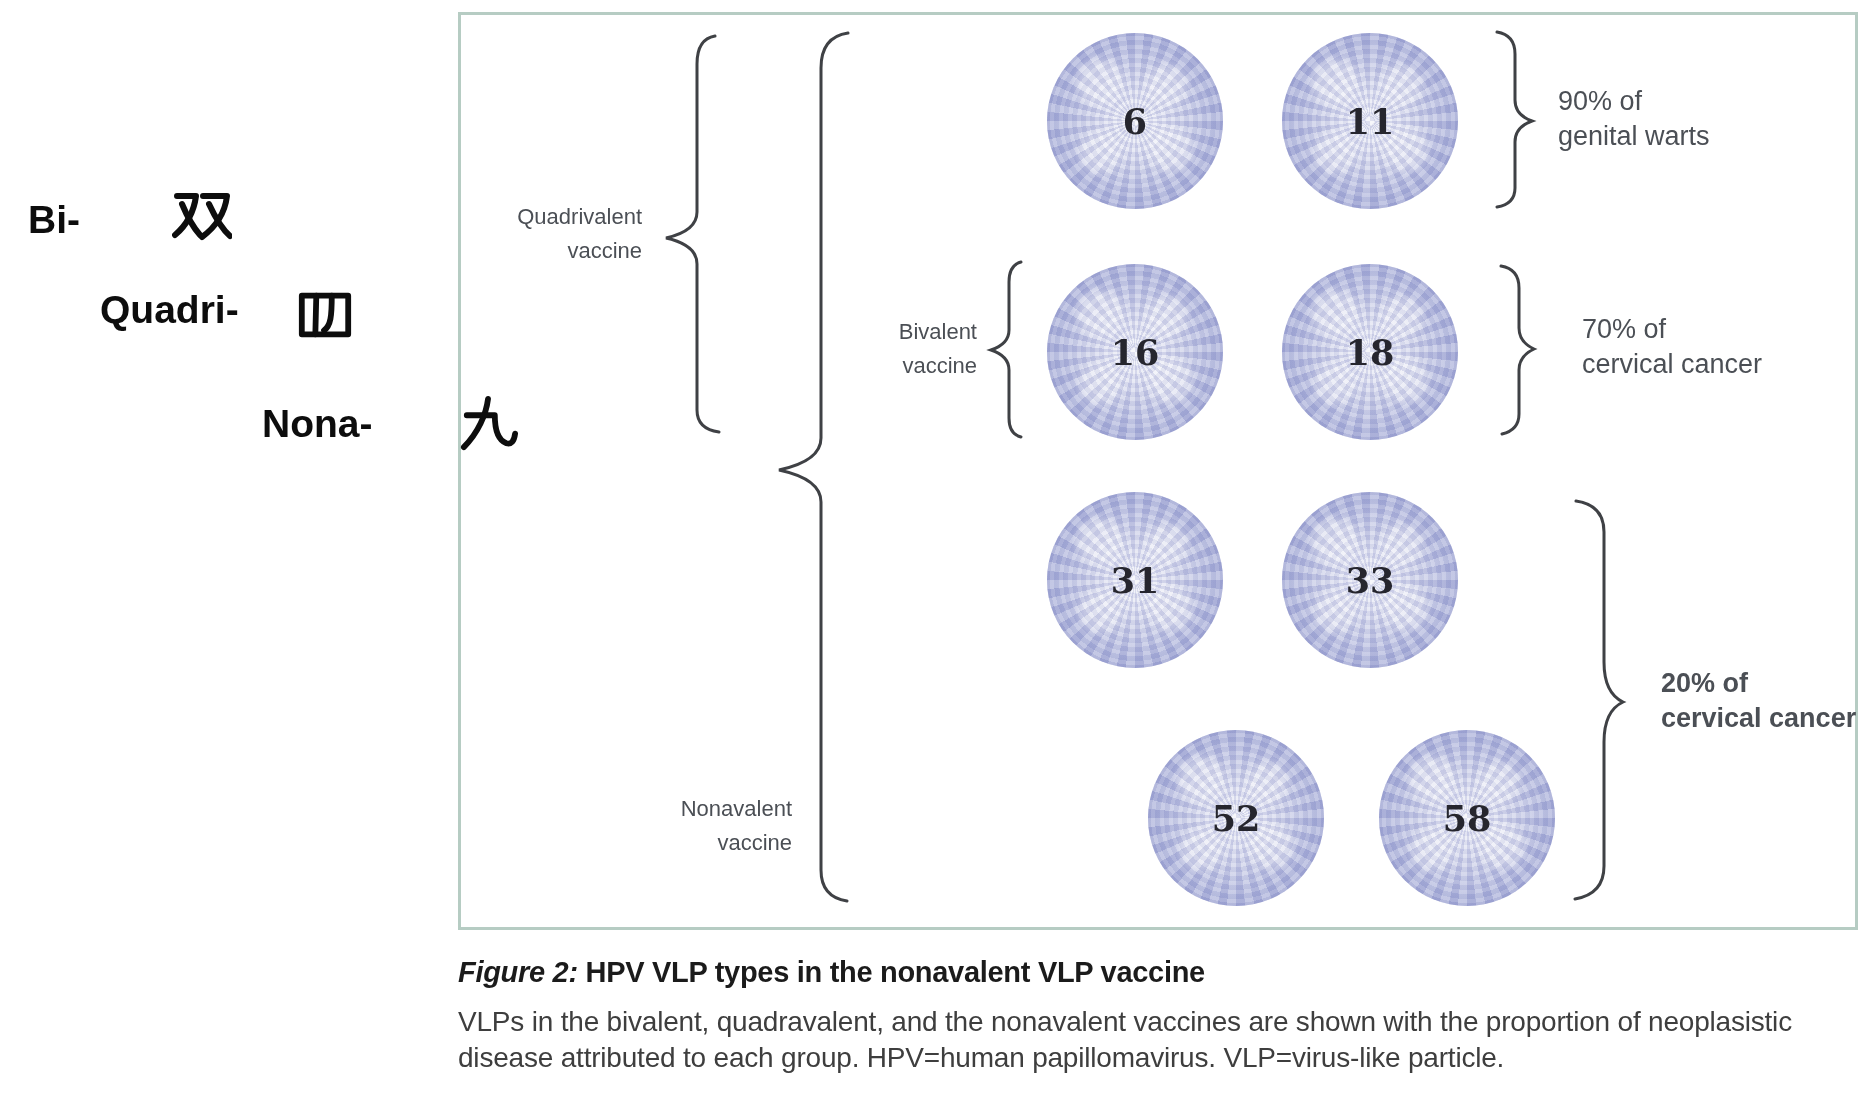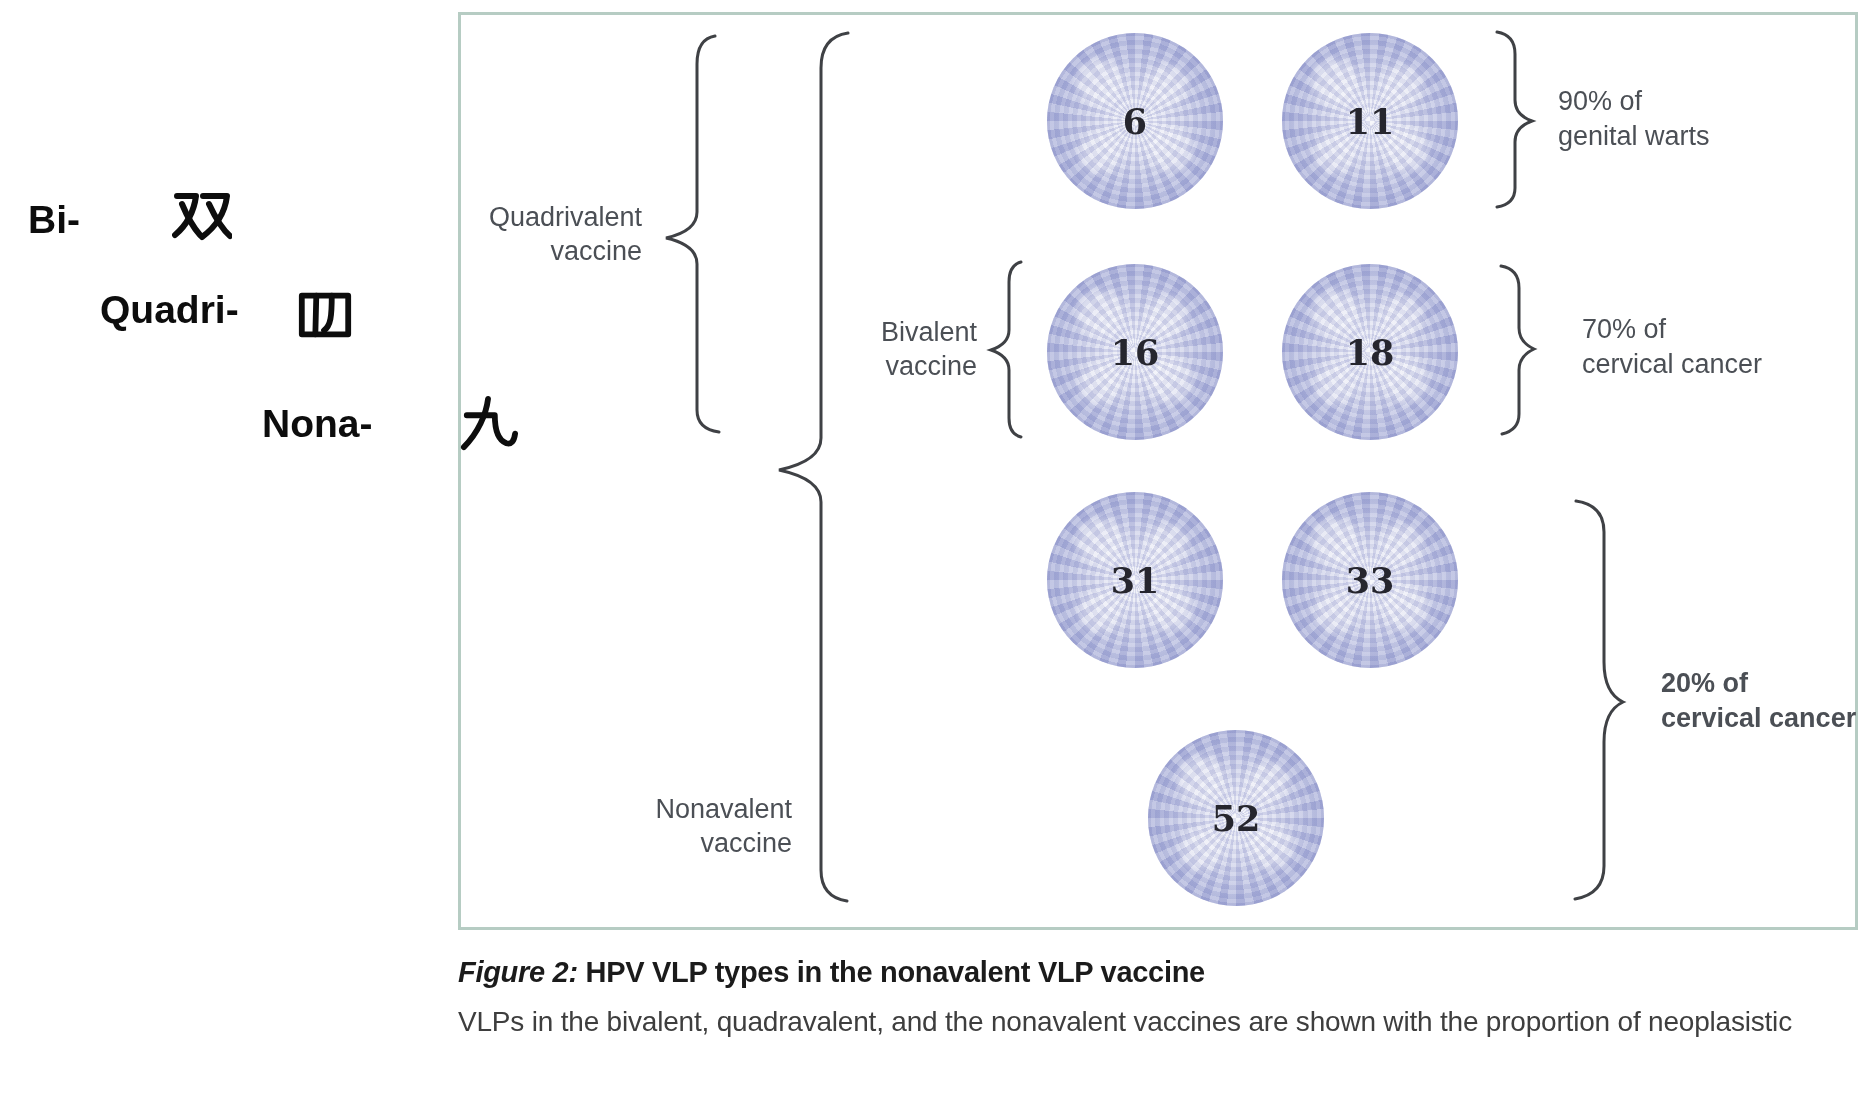--- a/index.html
+++ b/index.html
@@ -16,21 +16,21 @@
   .cjk svg{display:block;}
   .cjk path{fill:none;stroke:var(--note-text,#0d0d0d);stroke-width:6;stroke-linecap:round;stroke-linejoin:round;}
   
   .figure-panel{
     position:absolute;left:458px;top:12px;width:1400px;height:918px;
     box-sizing:border-box;border:3px solid var(--box-border,#b6ccc3);background:#ffffff;
   }
   .braces-layer{position:absolute;left:0;top:0;width:1866px;height:1107px;pointer-events:none;}
   .brace{fill:none;stroke:var(--brace,#3f4145);stroke-width:3;stroke-linecap:round;}
   .grp-label{
-    position:absolute;text-align:right;font-size:27px;line-height:34px;
+    position:absolute;text-align:right;font-size:22px;line-height:34px;
     color:var(--label,#4b4f55);
   }
   .annot{
     position:absolute;text-align:left;font-size:27px;line-height:35px;
     color:var(--label,#4b4f55);
   }
   
   .vlp{
     position:absolute;width:176px;height:176px;border-radius:50%;
     background:
@@ -131,32 +131,36 @@
     </div>
   <div class="vlp" style="left:1047px;top:492px;">
       <span class="num">31</span>
     </div>
   <div class="vlp" style="left:1282px;top:492px;">
       <span class="num">33</span>
     </div>
   <div class="vlp" style="left:1148px;top:730px;">
       <span class="num">52</span>
     </div>
+  <div class="vlp" style="left:1379px;top:730px;">
+      <span class="num">58</span>
+    </div>
 
   <div class="annot" style="left:1558px;top:84px;">
     <div>90% of</div>
     <div>genital warts</div>
   </div>
   <div class="annot" style="left:1560px;top:312px;margin-left:22px;">
     <div>70% of</div>
     <div>cervical cancer</div>
   </div>
   <div class="annot" style="left:1661px;top:666px;font-weight:bold;">
     <div>20% of</div>
     <div>cervical cancer</div>
   </div>
 
   <div class="cap-title">
     <span class="fig-label">Figure 2:</span><span> HPV VLP types in the nonavalent VLP vaccine</span>
   </div>
   <div class="cap-body" style="top:1006px;">VLPs in the bivalent, quadravalent, and the nonavalent vaccines are shown with the proportion of neoplasistic</div>
+  <div class="cap-body" style="top:1042px;">disease attributed to each group. HPV=human papillomavirus. VLP=virus-like particle.</div>
 
 </div>
 
 </body></html>

